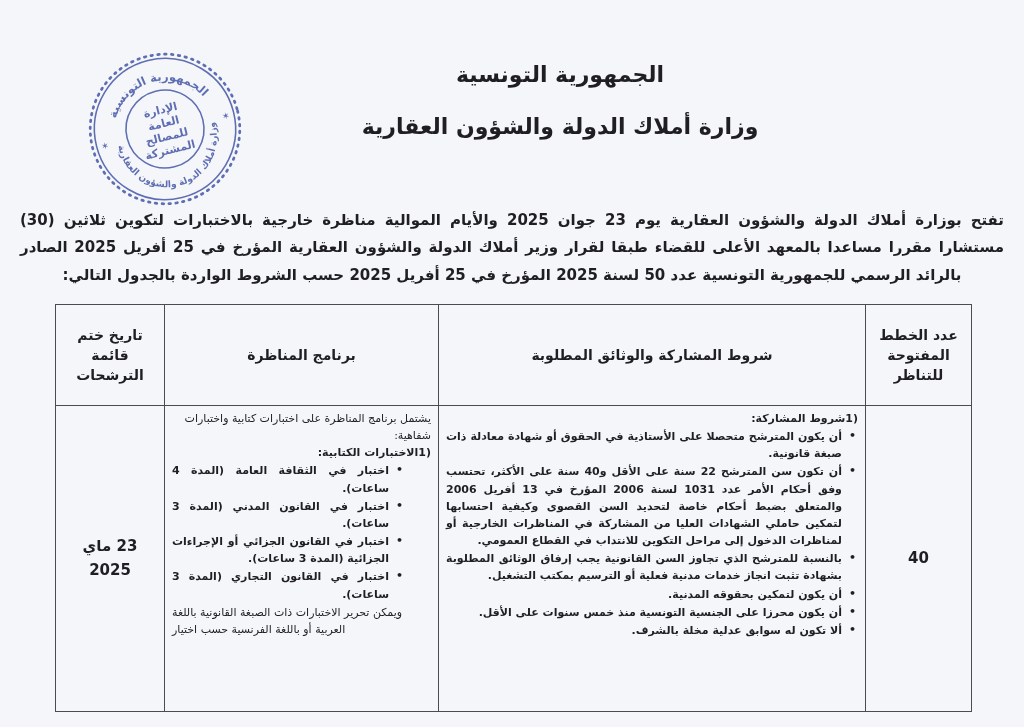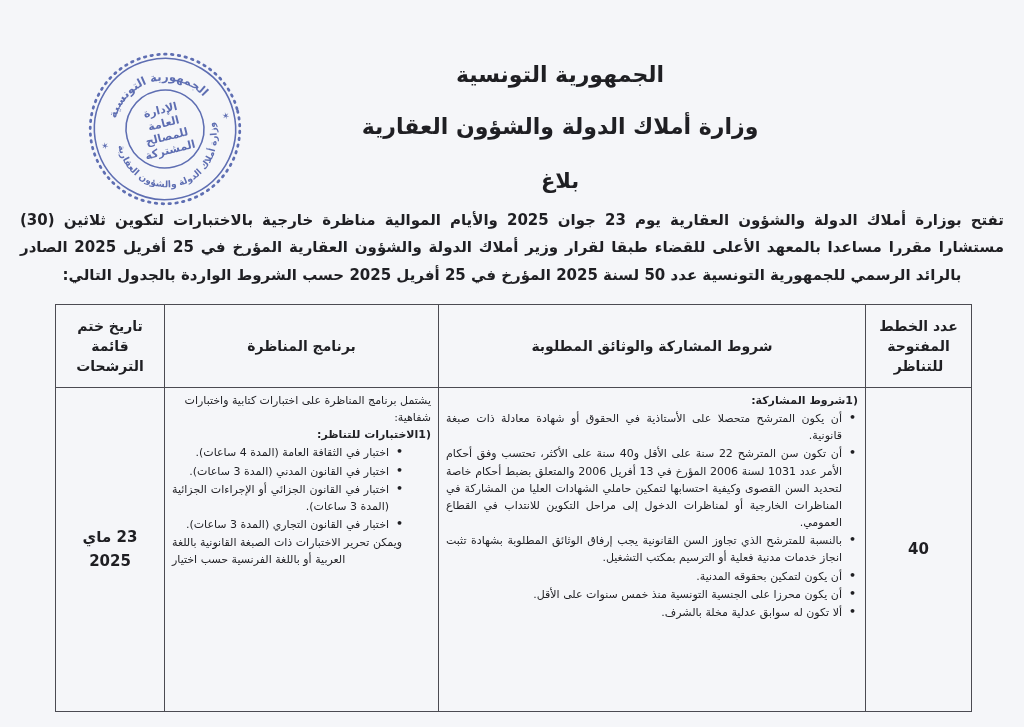--- a/index.html
+++ b/index.html
@@ -53,41 +53,41 @@
     width:916px; height:408px;
     border-collapse:collapse;
     direction:rtl;
     table-layout:fixed;
   }
   .main-table th, .main-table td {
     border:1px solid #4b4b52;
   }
   .main-table th {
     height:78px;
-    padding:2px 5px;
+    padding:11px 5px;
     font-size:14px; font-weight:700;
     text-align:center; vertical-align:middle;
     line-height:1.45;
   }
   .main-table td {
     padding:4px 7px;
     font-size:11px;
     line-height:1.56;
     vertical-align:top;
   }
   td.cell-center {
     vertical-align:middle;
     text-align:center;
     font-weight:700;
     font-size:15px;
   }
   .cell-head { font-weight:700; }
   .cell-head .hnum { font-weight:700; }
 
-  ul.blist { list-style:none; margin:1px 0 0 0; padding:0; }
+  ul.blist { list-style:none; margin:1px 0 0 0; padding:0;font-weight:bold; }
   ul.blist li {
     position:relative;
     padding-right:16px;
     margin:1px 0;
     text-align:justify;
   }
   ul.blist li::before {
     content:"\2022";
     position:absolute; right:2px; top:-1px;
     font-weight:700;
@@ -121,21 +121,20 @@
       <text x="75" y="73" font-size="10.5" font-weight="bold" fill="#4a5ca9" text-anchor="middle">العامة</text>
       <text x="75" y="86" font-size="10.5" font-weight="bold" fill="#4a5ca9" text-anchor="middle">للمصالح</text>
       <text x="75" y="99" font-size="10.5" font-weight="bold" fill="#4a5ca9" text-anchor="middle">المشتركة</text>
       <text x="16" y="80" font-size="9" fill="#4a5ca9" text-anchor="middle">✶</text>
       <text x="134" y="80" font-size="9" fill="#4a5ca9" text-anchor="middle">✶</text>
     </svg>
   </div>
 
   <div class="title-line t1">الجمهورية التونسية</div>
   <div class="title-line t2">وزارة أملاك الدولة والشؤون العقارية</div>
-  <div class="title-line t3">بلاغ</div>
 
   <p class="intro">تفتح بوزارة أملاك الدولة والشؤون العقارية يوم 23 جوان 2025 والأيام الموالية مناظرة خارجية بالاختبارات لتكوين ثلاثين (30) مستشارا مقررا مساعدا بالمعهد الأعلى للقضاء طبقا لقرار وزير أملاك الدولة والشؤون العقارية المؤرخ في 25 أفريل 2025 الصادر بالرائد الرسمي للجمهورية التونسية عدد 50 لسنة 2025 المؤرخ في 25 أفريل 2025 حسب الشروط الواردة بالجدول التالي:</p>
 
   <table class="main-table" dir="rtl">
     <colgroup>
       <col style="width:106px">
       <col style="width:427px">
       <col style="width:274px">
       <col style="width:109px">
     </colgroup>
@@ -162,21 +161,21 @@
             <li>بالنسبة للمترشح الذي تجاوز السن القانونية يجب إرفاق الوثائق المطلوبة بشهادة تثبت انجاز خدمات مدنية فعلية أو الترسيم بمكتب التشغيل.</li>
             <li>أن يكون لتمكين بحقوقه المدنية.</li>
             <li>أن يكون محرزا على الجنسية التونسية منذ خمس سنوات على الأقل.</li>
             <li>ألا تكون له سوابق عدلية مخلة بالشرف.</li>
           </ul>
         </td>
 
         <td>
           <div class="prog-intro">يشتمل برنامج المناظرة على اختبارات كتابية واختبارات شفاهية:</div>
           <div class="cell-head">
-            <span class="hnum" dir="ltr">1)</span><span>الاختبارات للتناظر:</span>
+            <span class="hnum" dir="ltr">1)</span><span>الاختبارات الكتابية:</span>
           </div>
           <ul class="blist prog-list">
             <li>اختبار في الثقافة العامة (المدة 4 ساعات).</li>
             <li>اختبار في القانون المدني (المدة 3 ساعات).</li>
             <li>اختبار في القانون الجزائي أو الإجراءات الجزائية (المدة 3 ساعات).</li>
             <li>اختبار في القانون التجاري (المدة 3 ساعات).</li>
           </ul>
           <div class="prog-note">ويمكن تحرير الاختبارات ذات الصبغة القانونية باللغة العربية أو باللغة الفرنسية حسب اختيار</div>
         </td>
 

